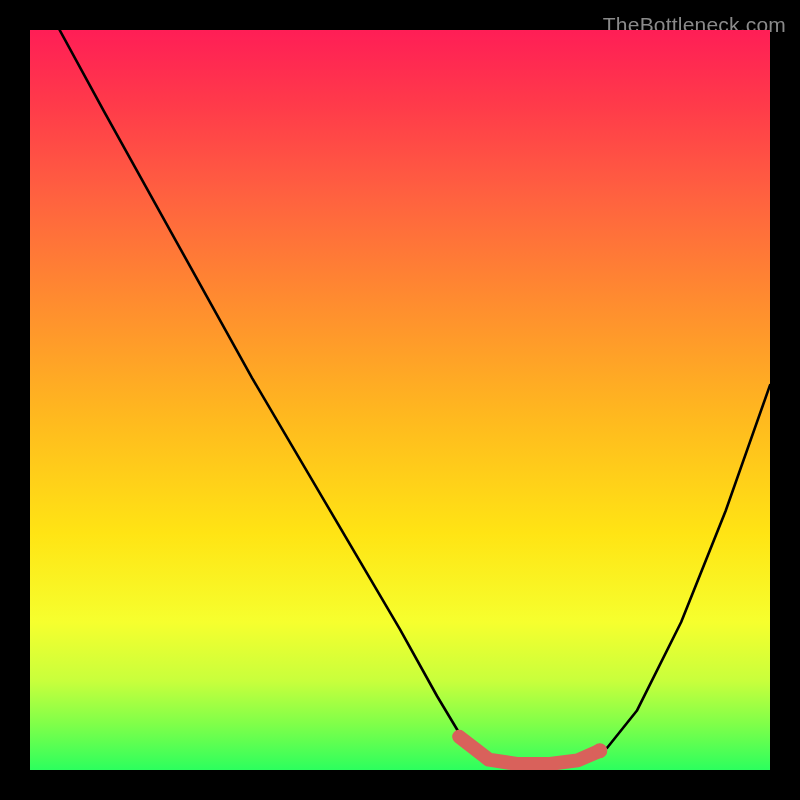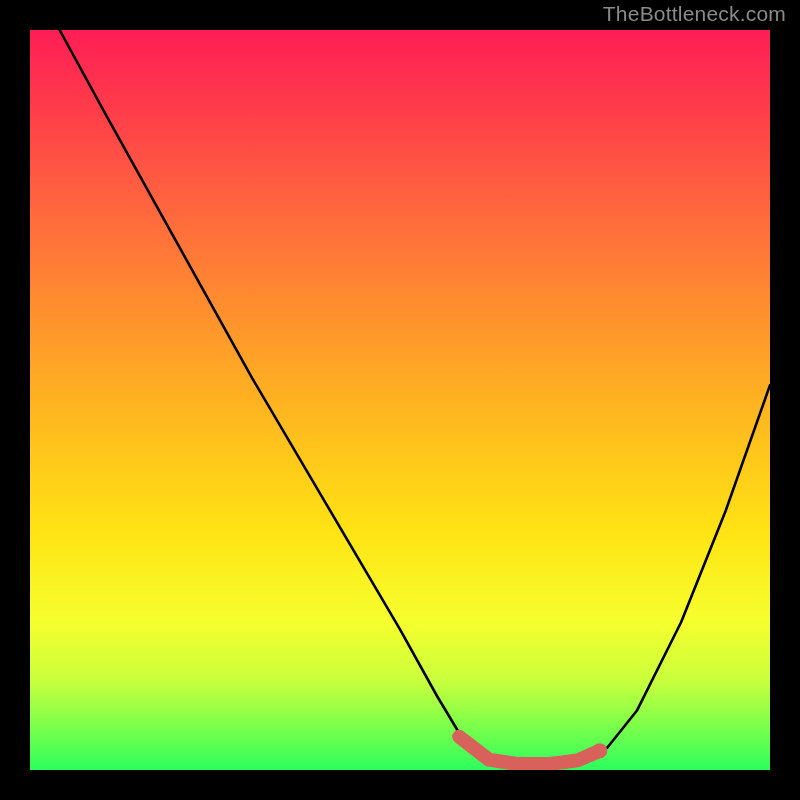--- a/index.html
+++ b/index.html
@@ -35,21 +35,21 @@
     pointer-events: none;
   }
   .marker {
     position: absolute;
     left: 0; top: 0;
     width: 740px; height: 740px;
     pointer-events: none;
   }
   .watermark {
     position: absolute;
-    top: 2px;
+    top: 13px;
     right: 14px;
     font-family: Arial, Helvetica, sans-serif;
     font-size: 21px;
     color: #8a8a8a;
     letter-spacing: 0.2px;
     user-select: none;
   }
 </style>
 </head>
 <body>

